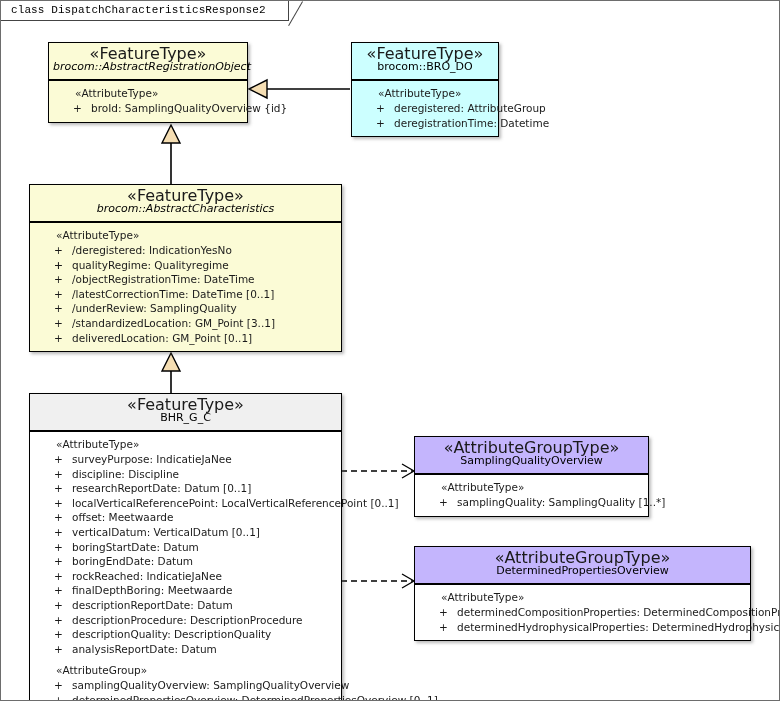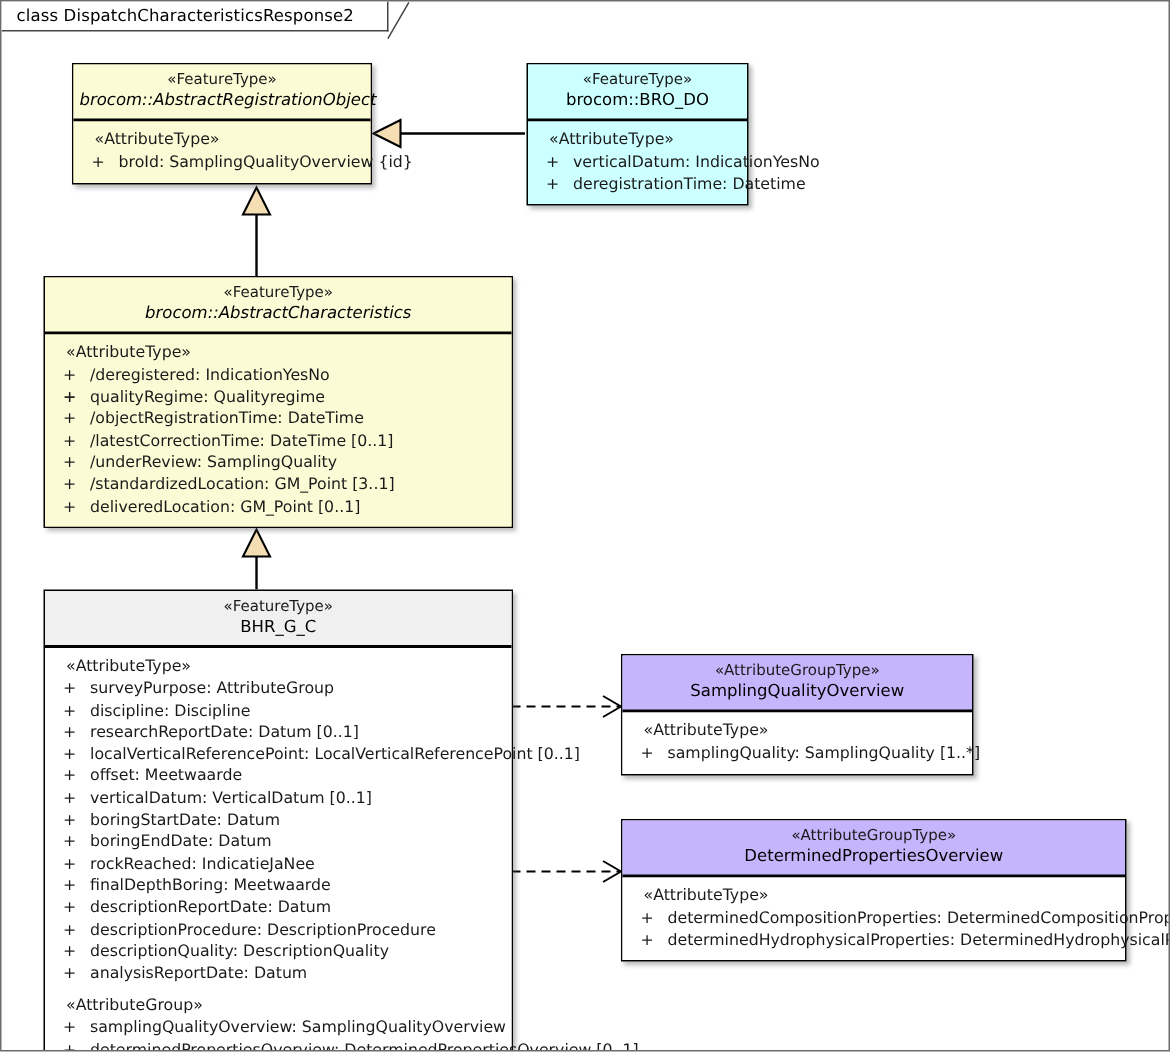--- a/index.html
+++ b/index.html
@@ -31,20 +31,21 @@
     padding: 0 22px 0 10px;
     background: #ffffff;
     border-right: 1px solid #444;
     border-bottom: 1px solid #444;
     font-size: 11px;
     line-height: 19px;
     color: #000;
     white-space: nowrap;
     letter-spacing: 0.1px;
     z-index: 5;
+    font-family: Liberation Mono, monospace;
   }
   #frame-tab::after {
     content: "";
     position: absolute;
     right: -1px;
     top: -3px;
     width: 1px;
     height: 28px;
     background: #444;
     transform: rotate(30deg);
@@ -60,38 +61,39 @@
     box-shadow: 2px 2px 3px rgba(90,90,90,0.42);
     z-index: 3;
   }
   .umlbox .hdr {
     box-sizing: border-box;
     border-bottom: 2px solid #000;
     text-align: center;
     padding: 4px 4px 5px 4px;
   }
   .umlbox .stereo {
-    font-size: 10px;
+    font-size: 16px;
     line-height: 13px;
     color: #1a1a1a;
     white-space: nowrap;
   }
   .umlbox .cname {
     font-size: 11px;
     line-height: 14px;
     font-weight: normal;
     color: #000;
     white-space: nowrap;
   }
   .umlbox .cname.abstract {
     font-style: italic;
   }
   .umlbox .body {
     box-sizing: border-box;
     padding: 5px 4px 6px 4px;
+    margin-left: 12px;
   }
   .umlbox .grouplabel {
     font-size: 10.5px;
     line-height: 15px;
     color: #1a1a1a;
     padding-left: 10px;
     white-space: nowrap;
   }
   .umlbox .attr {
     font-size: 10.5px;
@@ -184,21 +186,21 @@
 
   <div class="umlbox cyan" style="left:350px; top:41px; width:148px;">
     <div class="hdr">
       <div class="stereo">«FeatureType»</div>
       <div class="cname">brocom::BRO_DO</div>
     </div>
     <div class="body">
       <div class="grouplabel">«AttributeType»</div>
       <div class="attr">
         <span class="vis">+</span>
-        <span>verticalDatum: IndicationYesNo</span>
+        <span>deregistered: AttributeGroup</span>
       </div>
       <div class="attr">
         <span class="vis">+</span>
         <span>deregistrationTime: Datetime</span>
       </div>
     </div>
   </div>
 
   <div class="umlbox yellow" style="left:28px; top:183px; width:313px;">
     <div class="hdr">
@@ -243,21 +245,21 @@
 
   <div class="umlbox grayhdr" style="left:28px; top:392px; width:313px;">
     <div class="hdr">
       <div class="stereo">«FeatureType»</div>
       <div class="cname">BHR_G_C</div>
     </div>
     <div class="body">
       <div class="grouplabel">«AttributeType»</div>
       <div class="attr">
         <span class="vis">+</span>
-        <span>surveyPurpose: AttributeGroup</span>
+        <span>surveyPurpose: IndicatieJaNee</span>
       </div>
       <div class="attr">
         <span class="vis">+</span>
         <span>discipline: Discipline</span>
       </div>
       <div class="attr">
         <span class="vis">+</span>
         <span>researchReportDate: Datum [0..1]</span>
       </div>
       <div class="attr">

